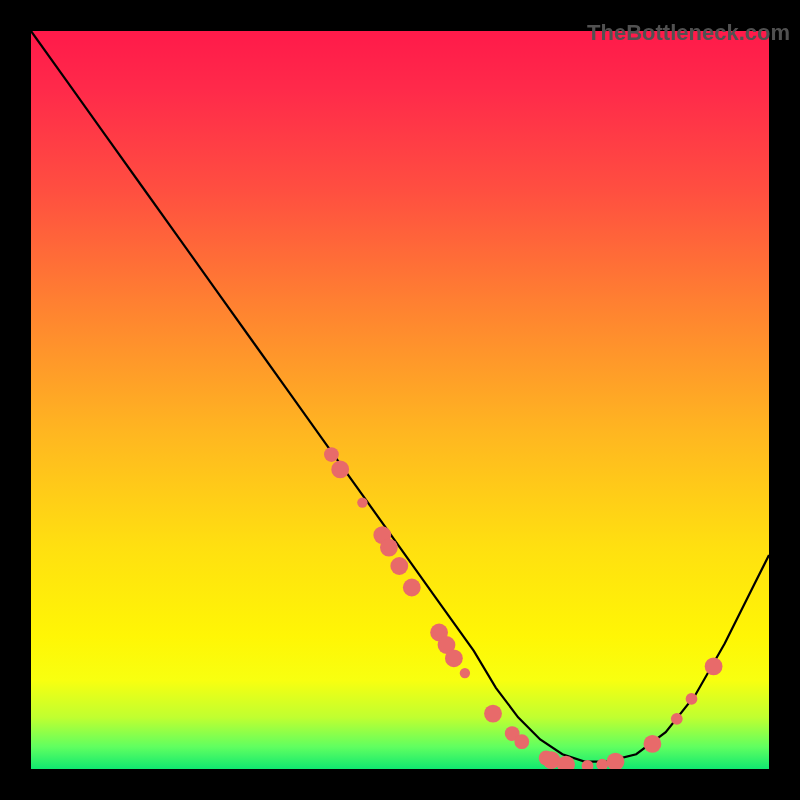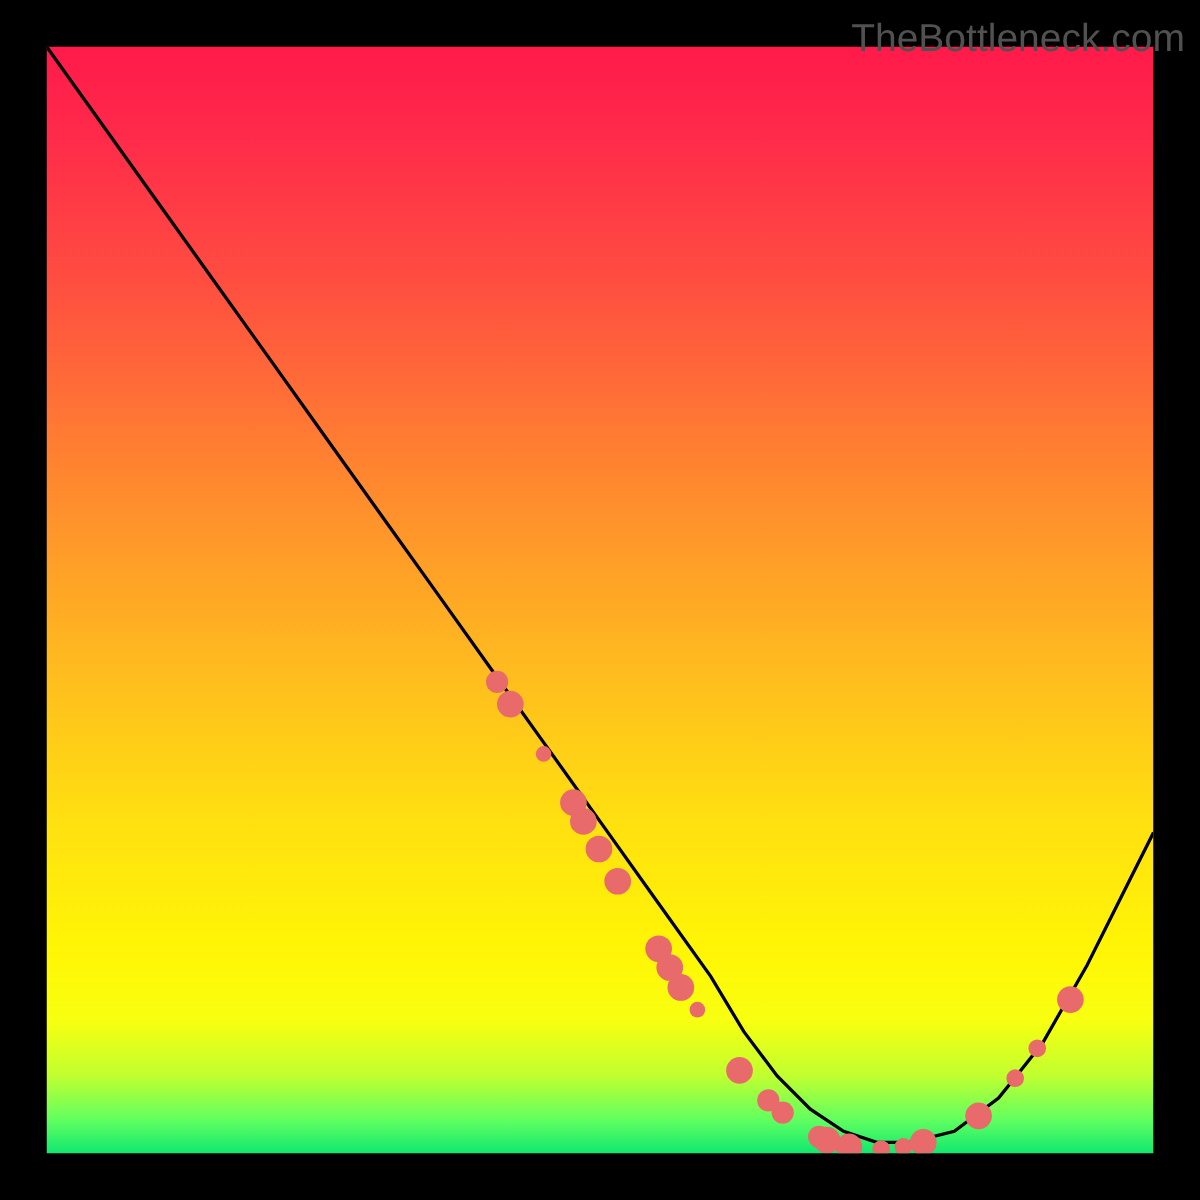--- a/index.html
+++ b/index.html
@@ -6,25 +6,25 @@
   body {
     width: 800px;
     height: 800px;
     background: #000;
     position: relative;
     font-family: Arial, sans-serif;
     overflow: hidden;
   }
   .watermark {
     position: absolute;
-    top: 10px;
+    top: 20px;
     right: 10px;
     color: #515151;
-    font-size: 26px;
-    font-weight: normal;
+    font-size: 22px;
+    font-weight: bold;
     z-index: 10;
   }
   .plot-area {
     position: absolute;
     left: 31px;
     top: 31px;
     width: 738px;
     height: 738px;
     overflow: hidden;
   }

